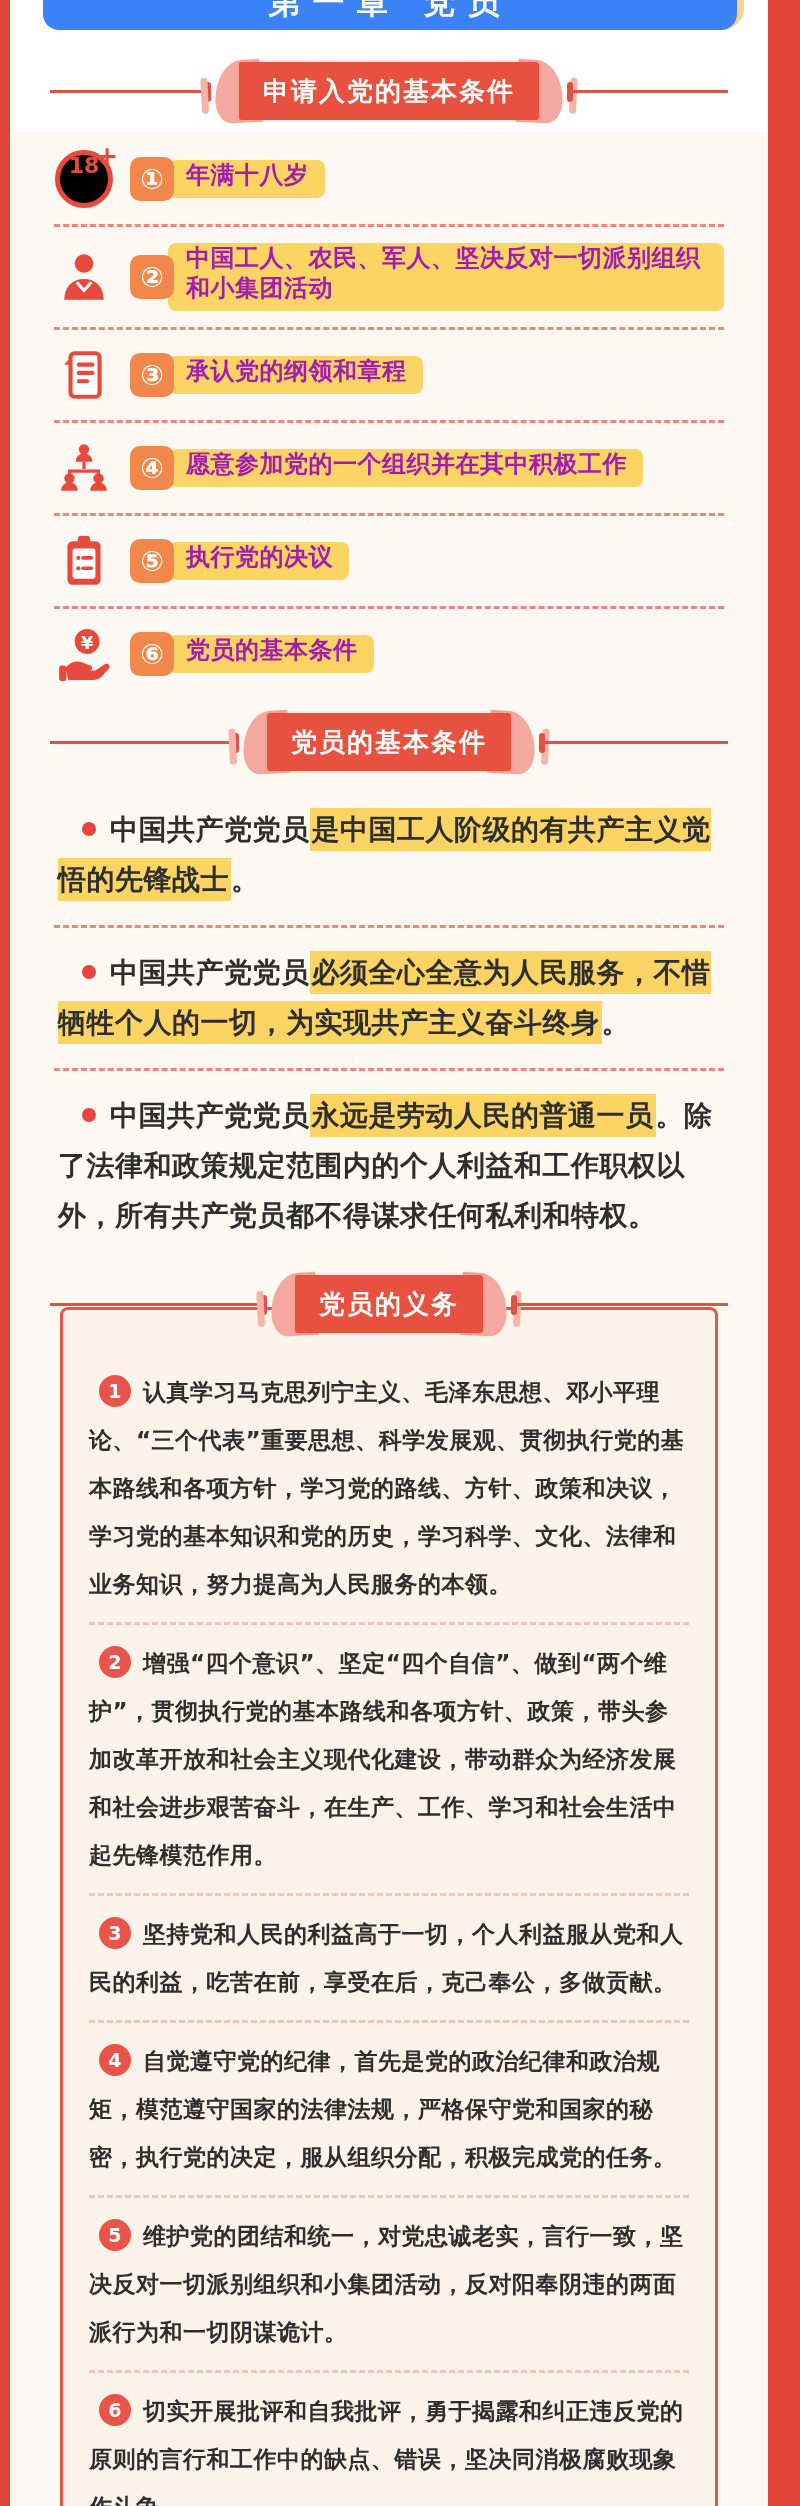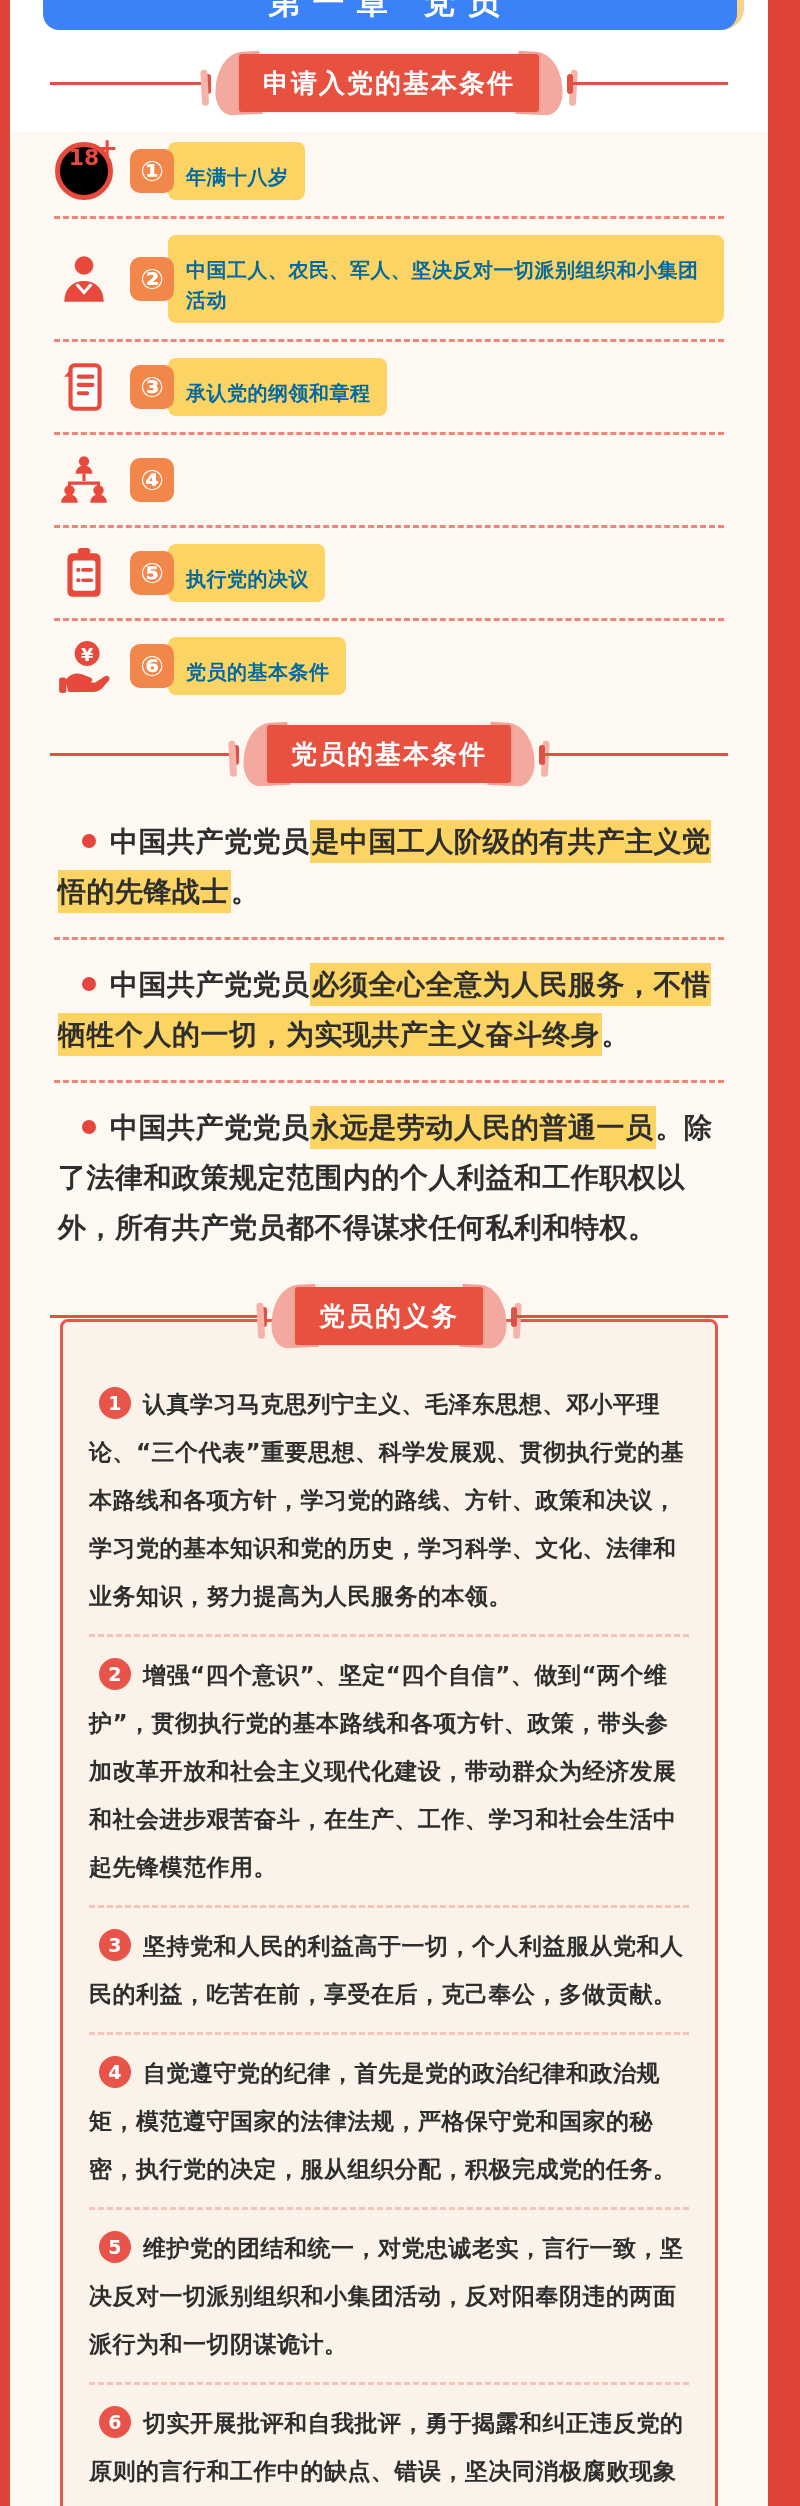--- a/index.html
+++ b/index.html
@@ -70,21 +70,21 @@
   }
   .icon18 .n{color:#E7493C; font-size:22px; font-weight:bold; line-height:1;}
   .icon18 .p{position:absolute; top:-14px; right:-10px; color:#E7493C; font-size:26px; font-weight:bold;}
   .cond-badge{
     z-index:2; flex:none; width:44px; height:44px; border-radius:10px;
     background:#F2874B; color:#fff; display:flex; align-items:center; justify-content:center;
     font-size:28px; font-weight:bold;
   }
   .cond-pill{
     margin-left:-6px; background:#FBD464; border-radius:8px;
-    padding:20px 16px 8px 18px; font-size:20px; font-weight:bold; color:#0369a1;
+    padding:0 16px 8px 18px; font-size:24px; font-weight:bold; color:#a21caf;
     letter-spacing:.5px; line-height:30px;
   }
   .sep{border-top:3px dashed #EE867A; margin:0 44px;}
 
   
   .bullet-p{
     margin:20px 48px; font-size:28px; font-weight:bold; color:#2E2E2E;
     line-height:50px; letter-spacing:.5px;
   }
   .dot{
@@ -118,21 +118,21 @@
   <div class="white-top"></div>
   <div class="content">
 
     <div class="banner-zone">
       <div class="corner-deco"></div>
       <div class="banner">
         <span class="banner-title">第一章 党员</span>
       </div>
     </div>
 
-    <div class="sec-header" style="padding-top:10px">
+    <div class="sec-header" style="padding-top:18px">
       <span class="hline left"></span>
       <span class="book">
         <i class="pg l"></i>
         <i class="pg r"></i>
         <span class="ribbon">申请入党的基本条件</span>
       </span>
       <span class="hline right"></span>
     </div>
 
     <div class="cond-item">
@@ -179,20 +179,21 @@
             <circle cx="27" cy="9" r="5" fill="#E7493C"></circle>
             <path d="M19 21c0-5 3.6-8 8-8s8 3 8 8z" fill="#E7493C"></path>
             <path d="M27 21v7M13 35v-5h28v5" stroke="#E7493C" stroke-width="3" fill="none"></path>
             <circle cx="13" cy="37" r="5" fill="#E7493C"></circle>
             <path d="M5 49c0-5 3.6-8 8-8s8 3 8 8z" fill="#E7493C"></path>
             <circle cx="41" cy="37" r="5" fill="#E7493C"></circle>
             <path d="M33 49c0-5 3.6-8 8-8s8 3 8 8z" fill="#E7493C"></path>
           </svg>
       </span>
       <span class="cond-badge">④</span>
+      <span class="cond-pill">愿意参加党的一个组织并在其中积极工作</span>
     </div>
     <div class="sep"></div>
 
     <div class="cond-item">
       <span class="cond-icon">
         <svg width="56" height="56" viewBox="0 0 54 54">
             <rect x="11" y="8" width="32" height="42" rx="5" fill="#E7493C"></rect>
             <rect x="16" y="15" width="22" height="29" rx="2" fill="#fff"></rect>
             <rect x="21" y="3" width="12" height="9" rx="3" fill="#E7493C"></rect>
             <circle cx="21.5" cy="24" r="2" fill="#E7493C"></circle>

